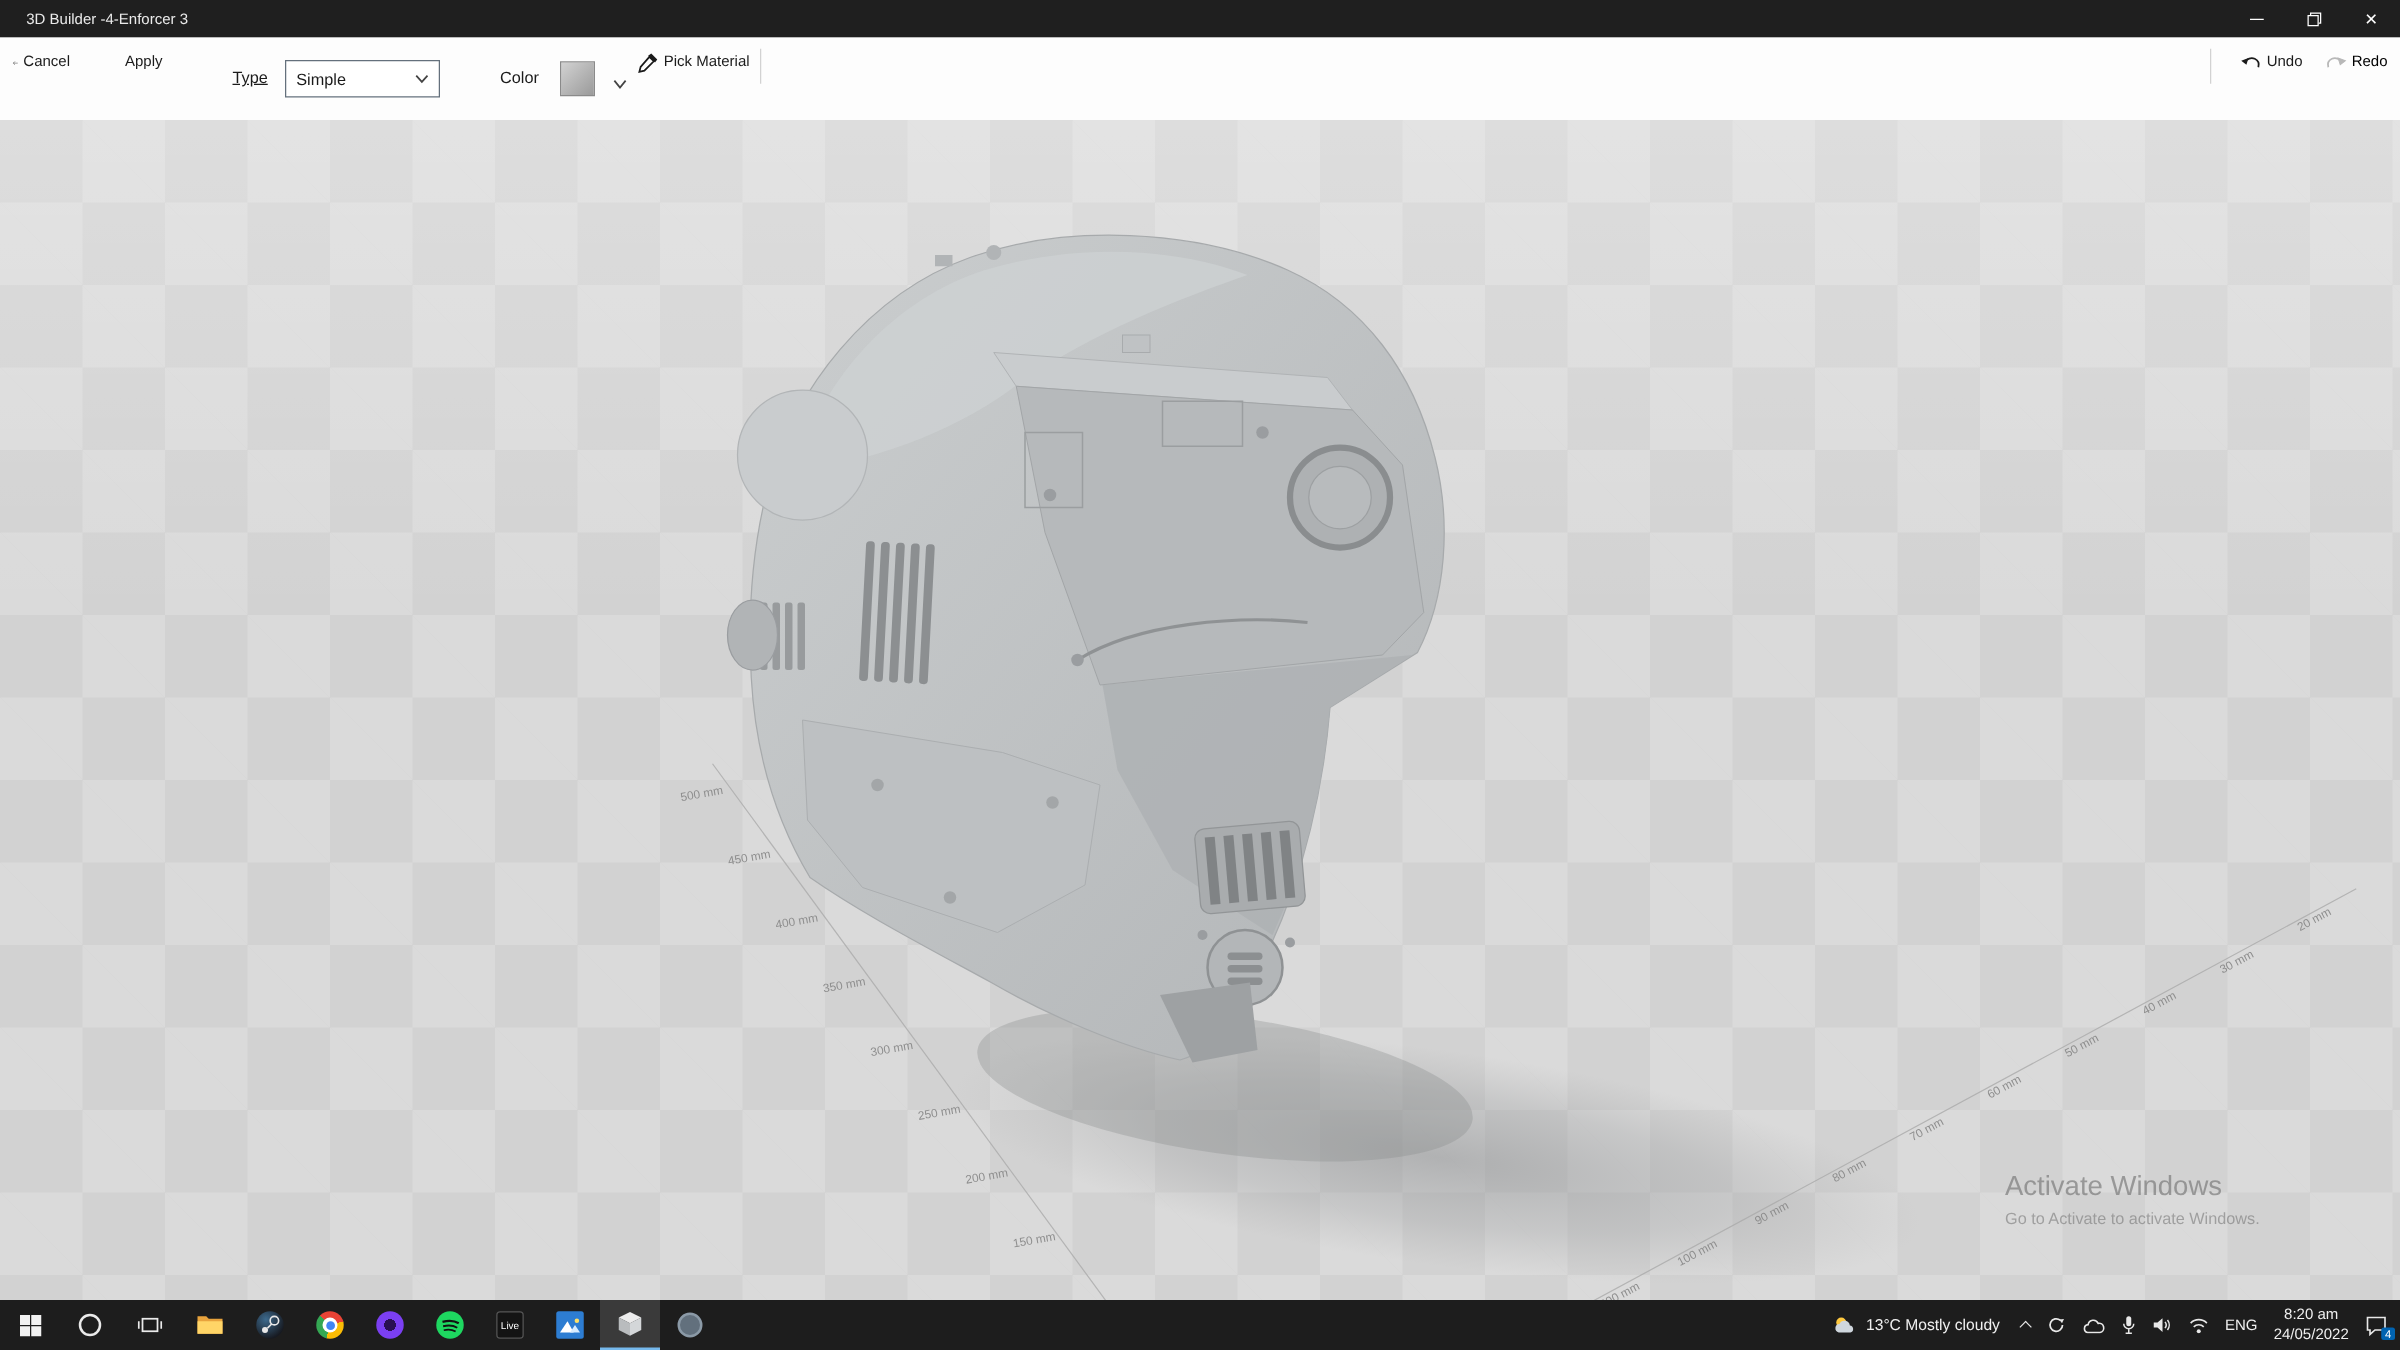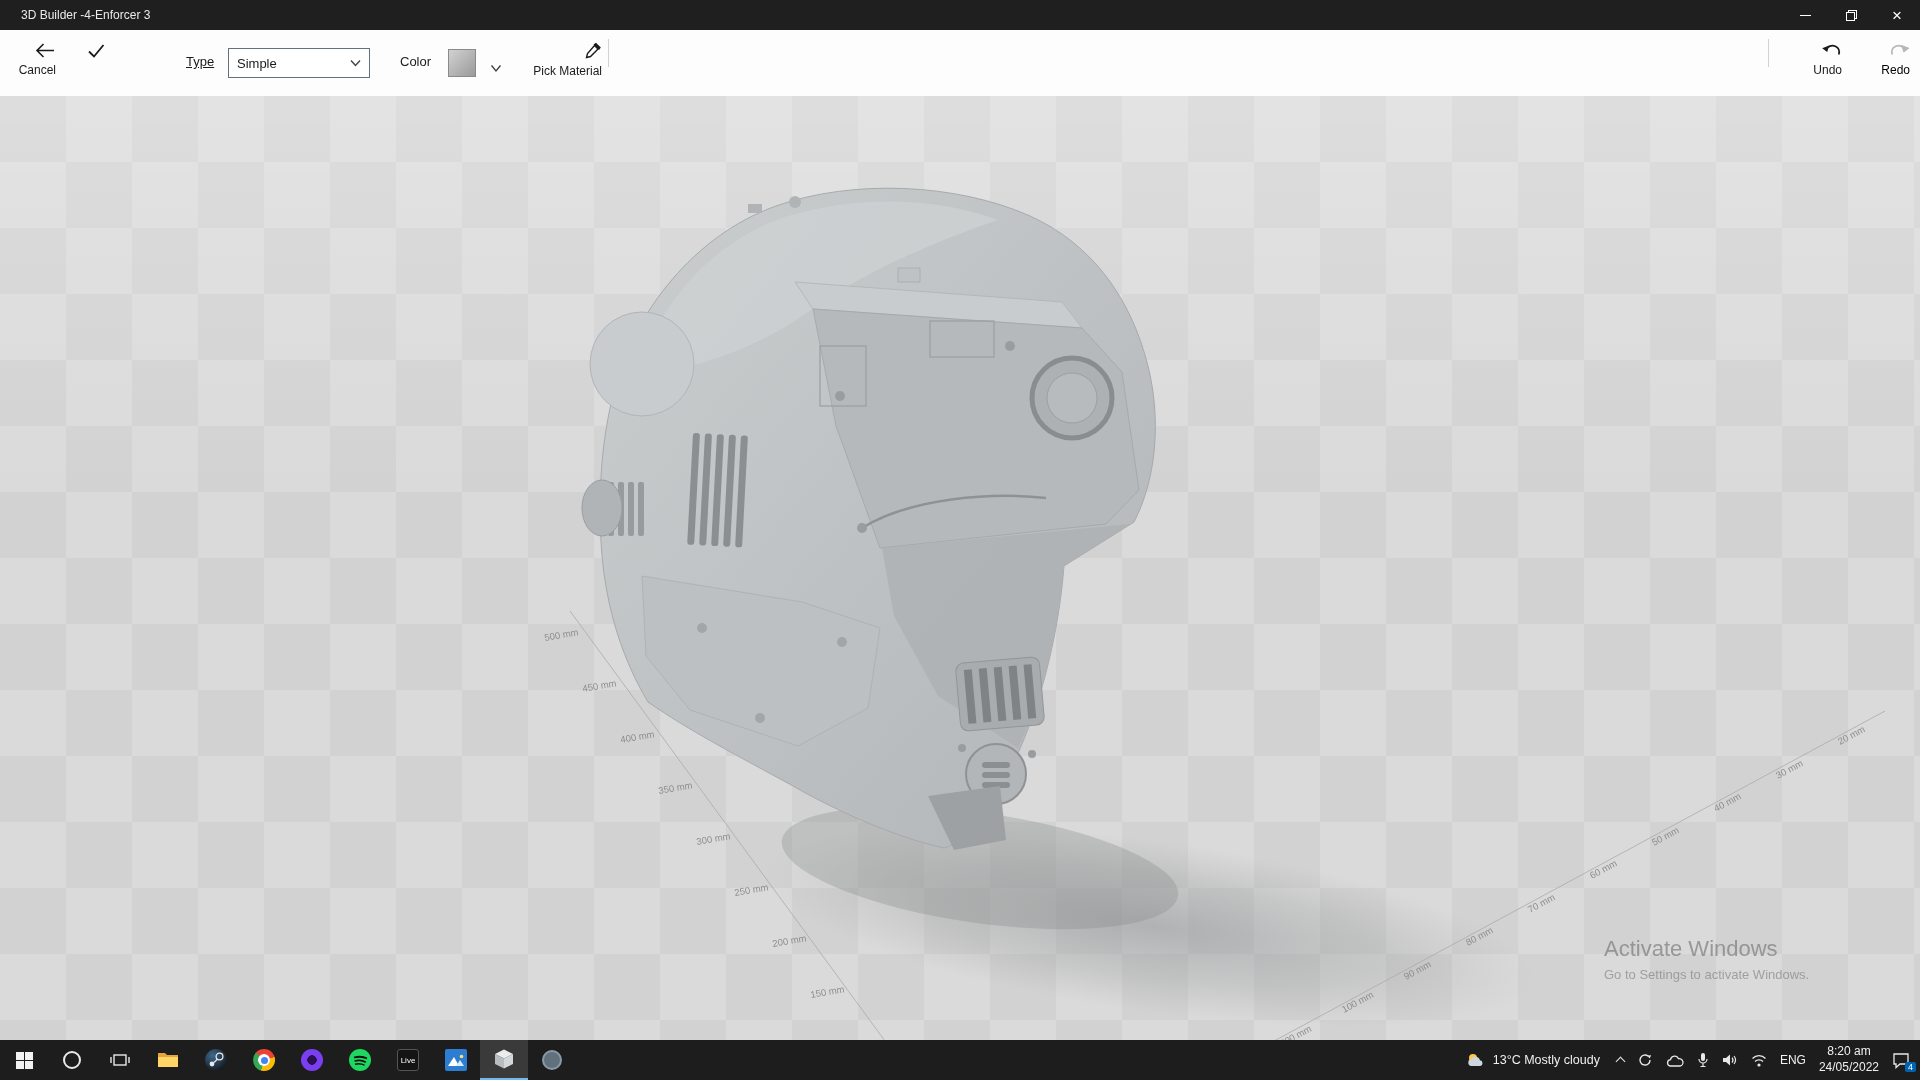--- a/index.html
+++ b/index.html
@@ -11,26 +11,26 @@
   .win-controls { margin-left:auto; display:flex; height:30px; }
   .wc { width:46px; height:30px; display:flex; align-items:center; justify-content:center; }
   .wc-min { width:11px; height:1px; background:#fff; }
   .wc-rest { position:relative; width:11px; height:11px; }
   .wc-rest .r1 { position:absolute; left:0; bottom:0; width:9px; height:9px; border:1px solid #fff; background:#1f1f1f; }
   .wc-rest .r2 { position:absolute; right:0; top:0; width:9px; height:9px; border:1px solid #fff; }
   .wc-x { color:#fff; font-size:17px; line-height:1; }
 
   
   .toolbar { position:absolute; left:0; top:30px; width:1920px; height:66px; background:#fdfdfd; }
-  .tool-btn { position:absolute; top:12px; display:flex; flex-direction:column; align-items:flex-end; gap:4px; cursor:default; }
+  .tool-btn { position:absolute; top:12px; display:flex; flex-direction:row; align-items:flex-start; gap:4px; cursor:default; }
   .tool-btn .lbl { font-size:12px; color:#1b1b1b; }
   .tool-btn.disabled svg { stroke:#b8b8b8; }
   .tool-btn.disabled .lbl { color:#000000; }
   .t-label { position:absolute; top:24px; font-size:13px; color:#1b1b1b; }
-  .combo { position:absolute; left:228px; top:18px; width:142px; height:30px; border:1px solid #64707c; background:#fff; display:flex; align-items:center; padding:0 8px; }
+  .combo { position:absolute; left:228px; top:18px; width:124px; height:30px; border:1px solid #64707c; background:#fff; display:flex; align-items:center; padding:0 8px; }
   .combo .val { font-size:13px; color:#1a1a1a; flex:1; }
   .swatch { position:absolute; left:448px; top:19px; width:28px; height:28px; border:1px solid #8a8a8a; background:linear-gradient(135deg,#d2d2d2 0%,#9a9a9a 100%); }
   .color-chev { position:absolute; left:490px; top:29px; }
   .vsep { position:absolute; top:9px; width:1px; height:28px; background:#d2d2d2; }
 
   
   .viewport { position:absolute; left:0; top:96px; width:1920px; height:944px;
     background-color:#d2d2d2;
     background-image:
       linear-gradient(45deg, #dadada 25%, transparent 25%, transparent 75%, #dadada 75%),
@@ -262,21 +262,21 @@
 
       <path d="M 928 700 L 1000 690 L 1006 744 L 954 754 Z" fill="#9ea1a3"></path>
 
       <circle cx="795" cy="106" r="6" fill="#b1b4b6"></circle>
       <rect x="748" y="108" width="14" height="9" fill="#b1b4b6"></rect>
     </g>
   </svg>
 
   <div class="watermark">
     <div class="wm-title">Activate Windows</div>
-    <div class="wm-sub">Go to Settings to activate Windows.</div>
+    <div class="wm-sub">Go to Activate to activate Windows.</div>
   </div>
 </div>
 
 <div class="taskbar">
 
   <div class="tb-slot">
     <div class="win-logo">
         <div></div>
         <div></div>
         <div></div>

